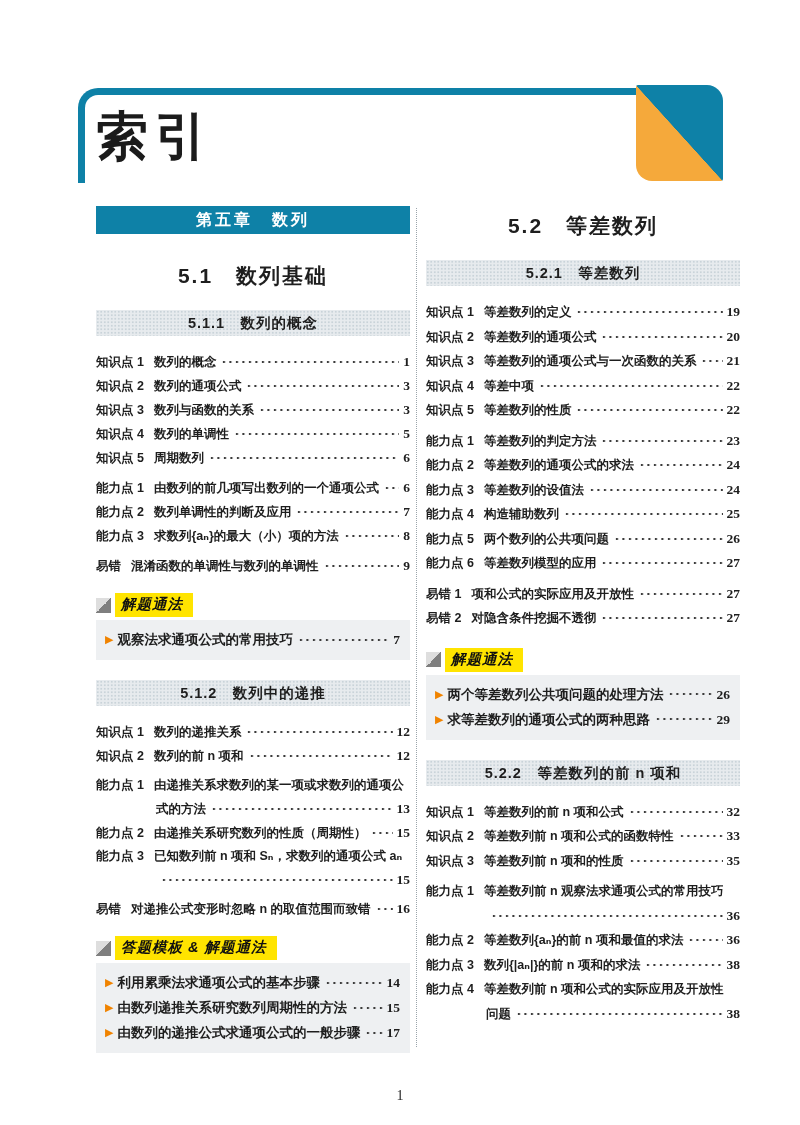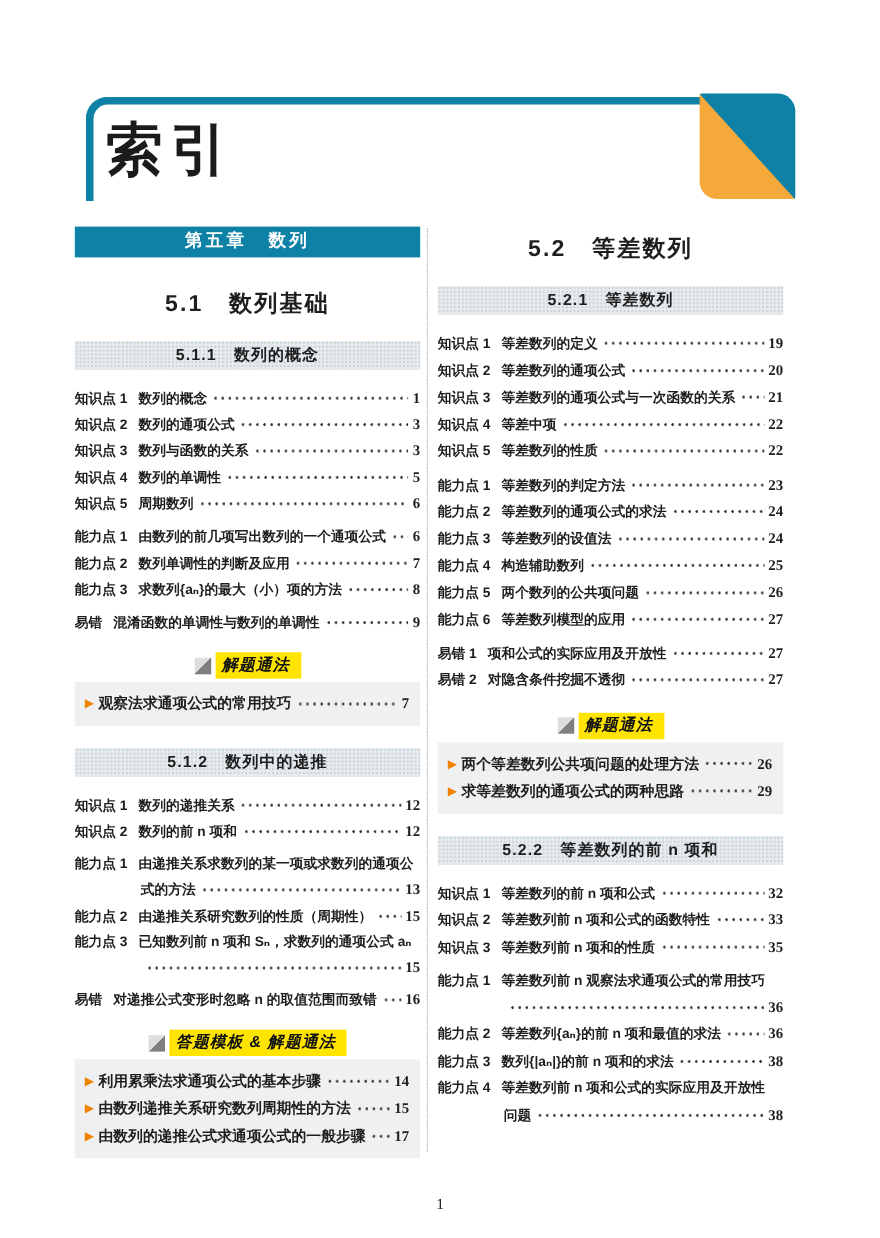--- a/index.html
+++ b/index.html
@@ -21,21 +21,21 @@
   .hdr-deco{
     position:absolute;left:636px;top:85px;width:87px;height:96px;
     background:linear-gradient(to bottom left,var(--teal) 50%,var(--orange) 50.4%);
     border-radius:2px 16px 2px 16px;
   }
   .hdr-title{
     position:absolute;left:96px;top:102px;font-size:52px;font-weight:bold;
     letter-spacing:7px;color:#1b1b1b;
   }
   
-  .content{position:absolute;left:68px;top:206px;width:644px;}
+  .content{position:absolute;left:96px;top:206px;width:644px;}
   .columns{display:flex;position:relative;}
   .divider{position:absolute;left:320px;top:2px;bottom:6px;border-left:1px dotted #9aa4ab;}
   .col{width:314px;}
   .col-right{margin-left:16px;}
 
   .chapter-banner{
     background:var(--teal);color:#fff;font-weight:bold;font-size:16px;
     height:28px;line-height:28px;text-align:center;letter-spacing:3px;
   }
   .section-title{margin-top:28px;font-size:21px;font-weight:bold;text-align:center;letter-spacing:2px;}
@@ -56,21 +56,21 @@
   .entry.cont{padding-left:60px;}
   .leader{
     flex:1;align-self:center;height:10px;min-width:8px;margin:0 4px 0 5px;
     background-image:radial-gradient(circle at 3px 50%, #3b3b3b 1px, rgba(0,0,0,0) 1.4px);
     background-size:6.5px 10px;background-repeat:repeat-x;background-position:0 50%;
   }
   .pagenum{font-family:"Liberation Serif","DejaVu Serif",serif;font-weight:bold;font-size:13.5px;white-space:nowrap;}
   
   .method{margin-top:16px;}
   .col-right .method{margin-top:18px;}
-  .method-hd{display:flex;align-items:center;height:22px;margin-bottom:4px;justify-content:center;}
+  .method-hd{display:flex;align-items:center;height:22px;margin-bottom:4px;}
   .method-icon{
     width:15px;height:15px;flex:none;margin-right:4px;
     background:linear-gradient(to bottom right,#dedede 50%,#7f7f7f 50%);
   }
   .method-label{
     background:var(--yellow);font-weight:bold;font-style:italic;
     font-size:14.5px;padding:2px 10px 3px 6px;color:#101010;letter-spacing:1px;
   }
   .method-box{background:var(--boxgray);padding:7px 10px 8px 9px;}
   .method-item{

